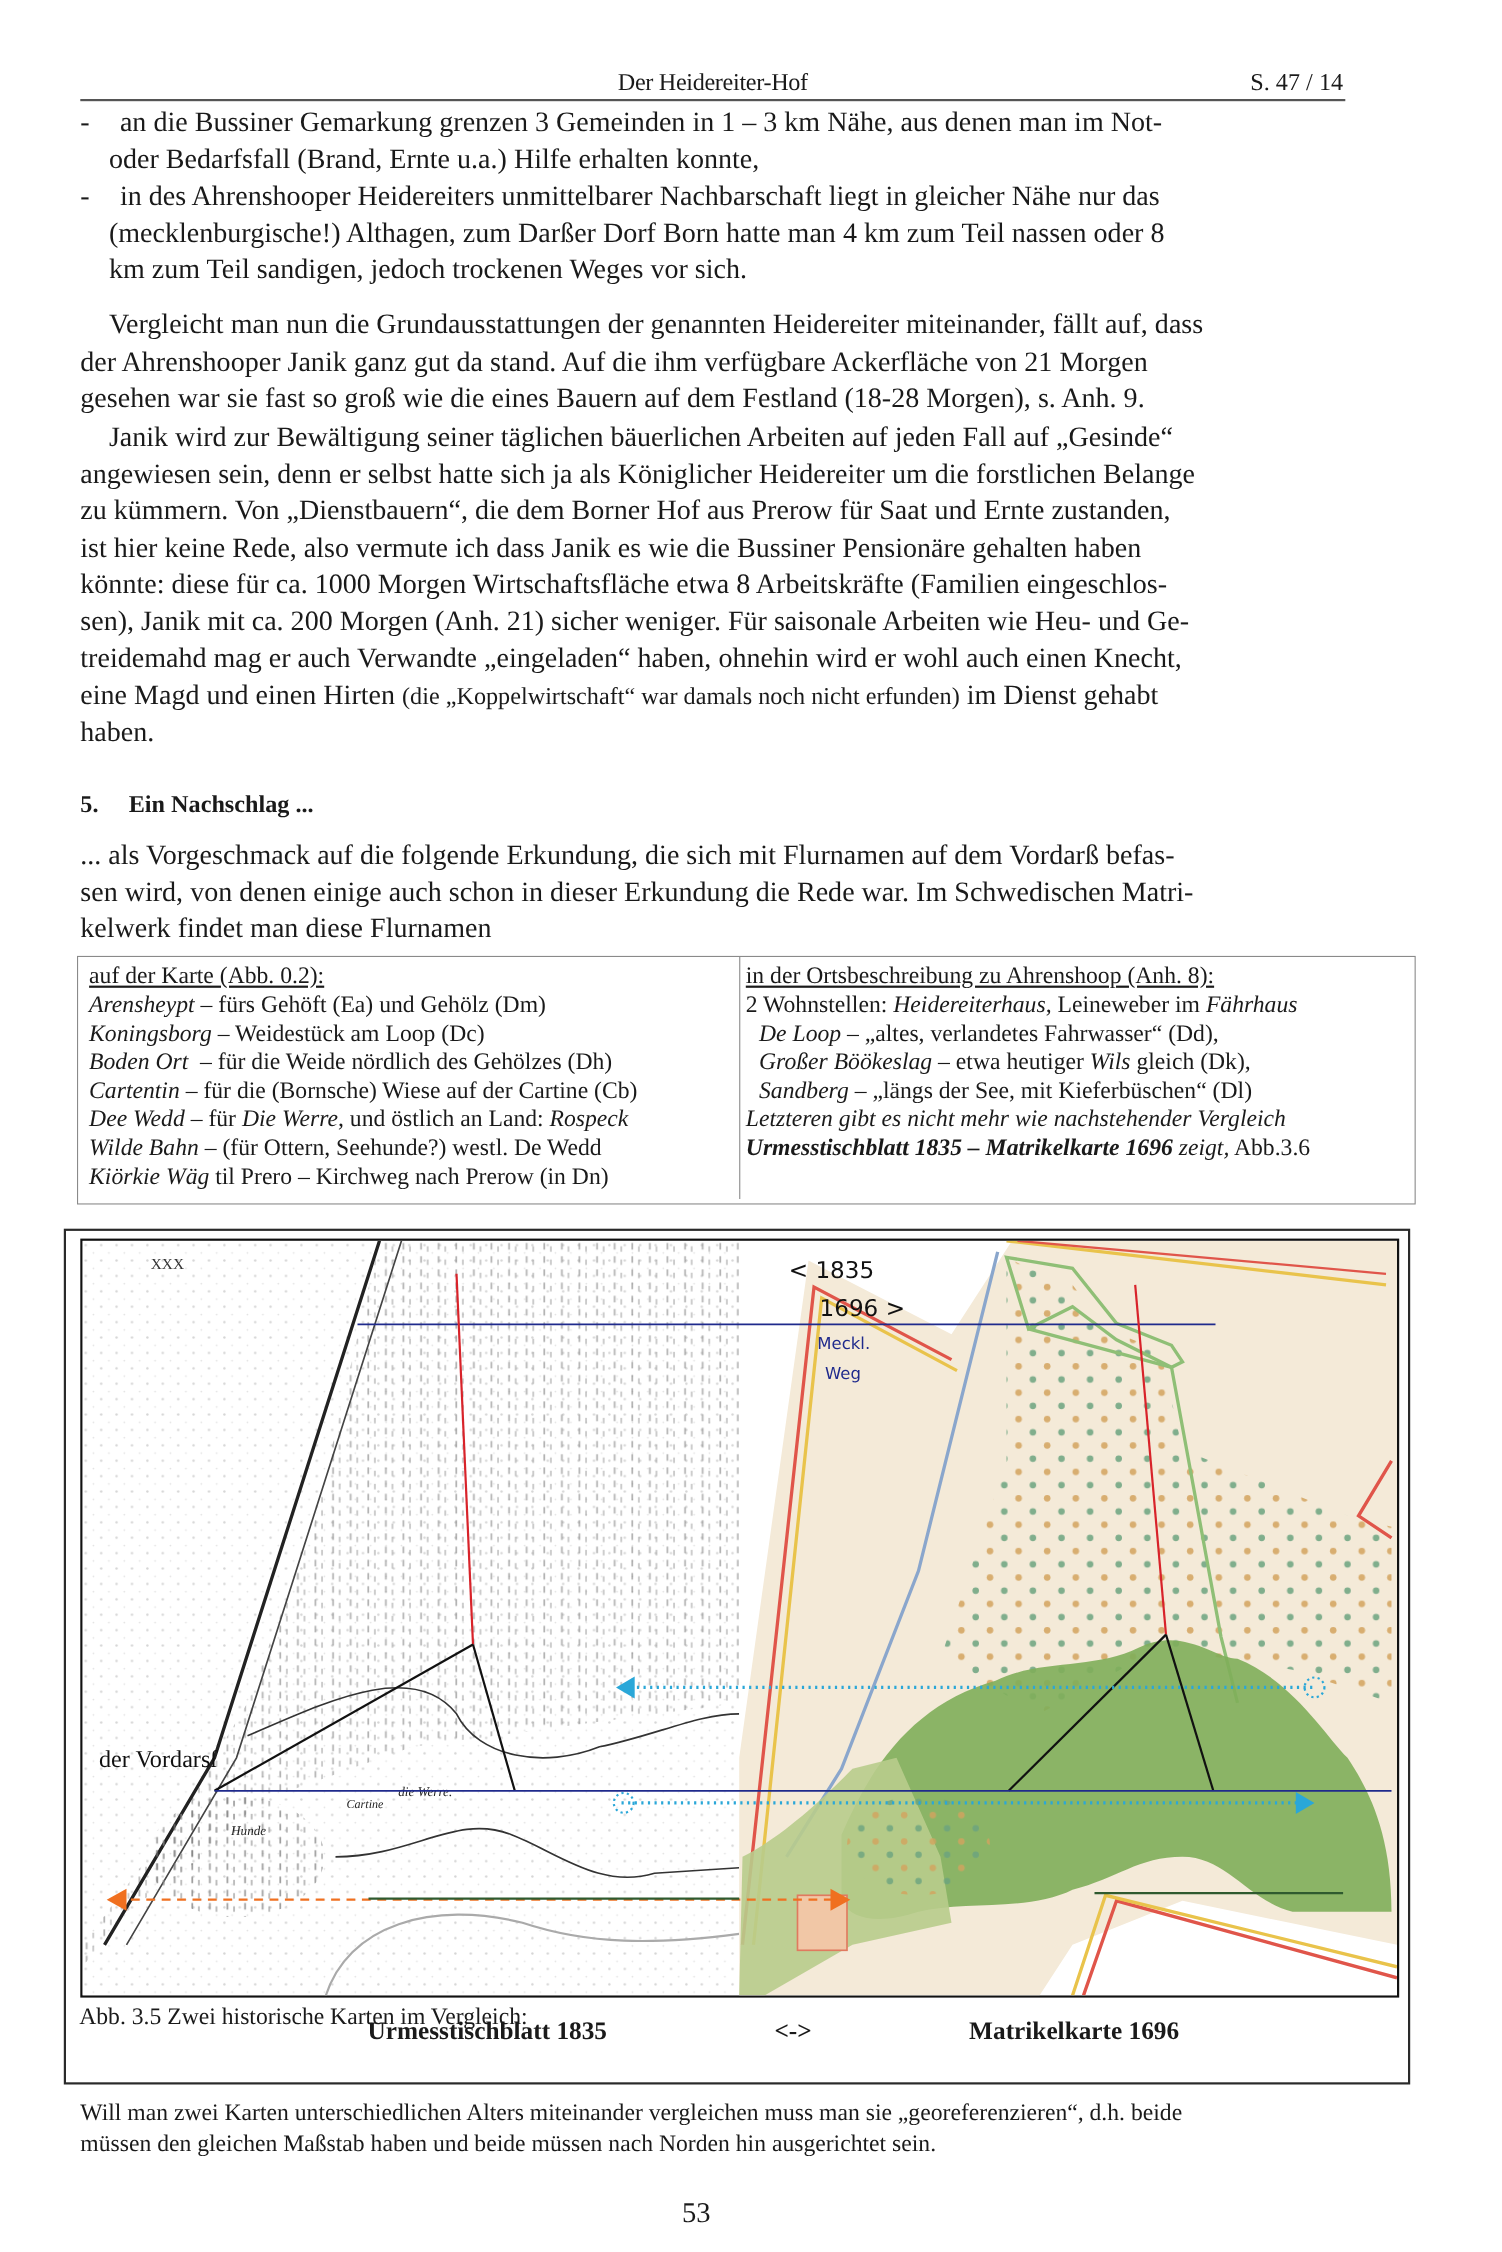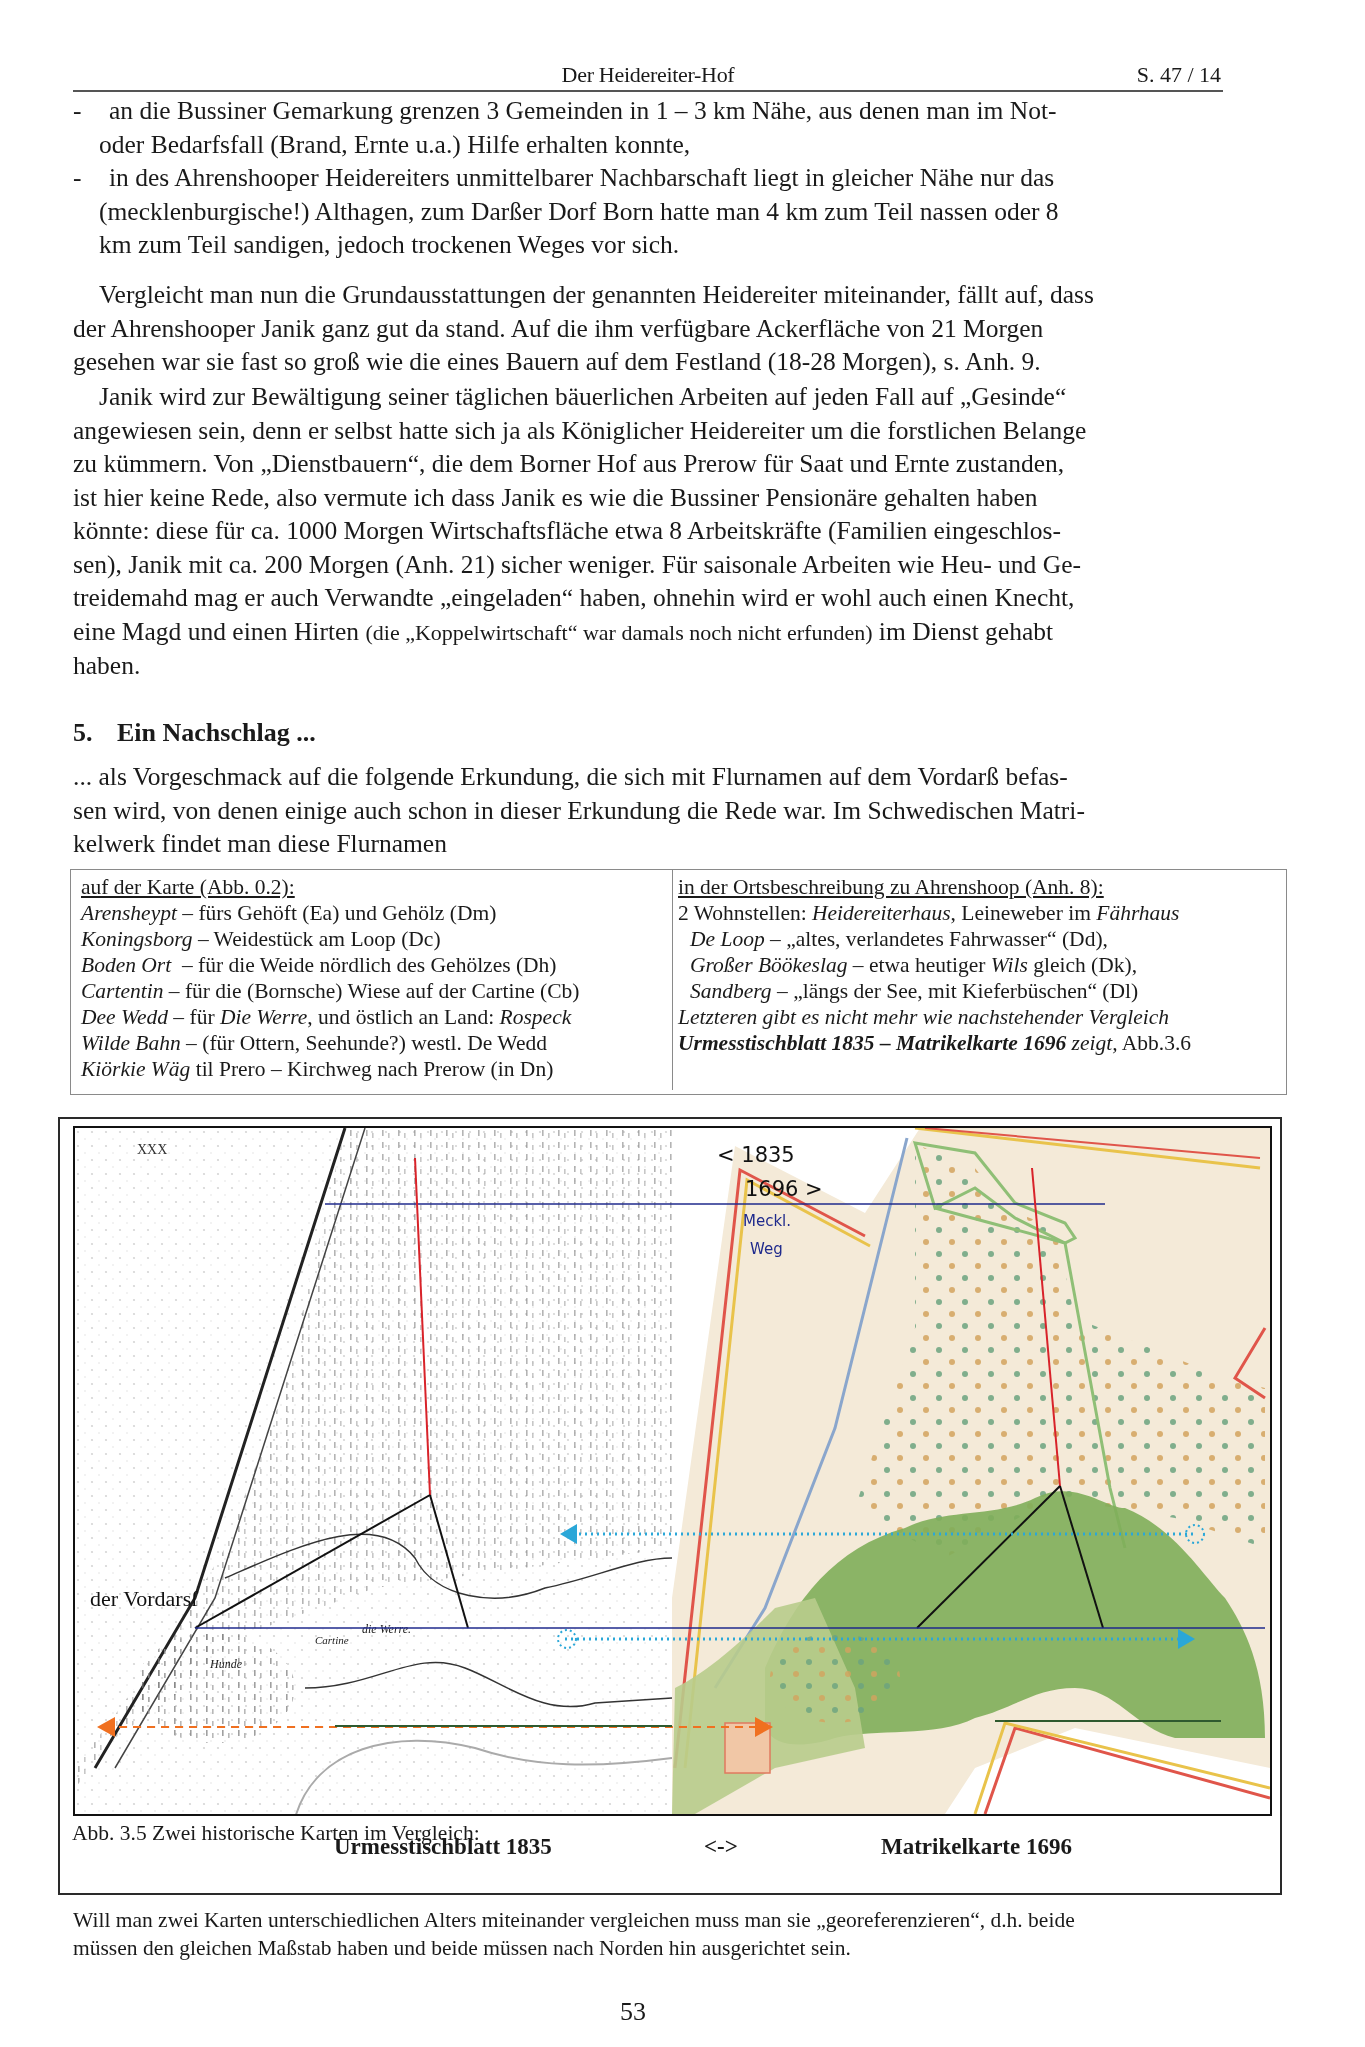--- a/index.html
+++ b/index.html
@@ -7,21 +7,21 @@
          font-family: "Liberation Serif", serif; color: #1a1a1a; }
   .header { position: absolute; left: 73px; top: 62px; width: 1150px; height: 28px;
             border-bottom: 2px solid #555; }
   .header .title { position: absolute; left: 0; right: 0; text-align: center; top: 0;
                    font-weight: normal; font-size: 22px; letter-spacing: -0.3px; }
   .header .pageref { position: absolute; right: 2px; top: 0; font-size: 22px; }
   .body-text { position: absolute; left: 73px; width: 1200px; font-size: 25.5px; line-height: 33.5px; }
   .bullet { position: relative; padding-left: 26px; }
   .bullet .dash { position: absolute; left: 0; top: 0; }
   .bullet .cont { display:block; }
-  .h5 { position: absolute; left: 73px; top: 718px; font-size: 26px; font-weight: bold; }
+  .h5 { position: absolute; left: 73px; top: 718px; font-size: 22px; font-weight: bold; }
   .h5 .num { display: inline-block; width: 44px; }
   .table { position: absolute; left: 70px; top: 869px; width: 1215px; height: 224px;
            border: 1.5px solid #8a8a8a; font-size: 21.5px; line-height: 26px; }
   .col { position: absolute; top: 4px; }
   .col.left { left: 0; width: 591px; padding-left: 10px; border-right: 1.5px solid #8a8a8a; height: 216px; top: 0; padding-top: 4px; }
   .col.right { left: 607px; width: 600px; }
   .col .head { text-decoration: underline; }
   .col .row { white-space: nowrap; }
   .col .row.ind { padding-left: 12px; }
   i { font-style: italic; }

